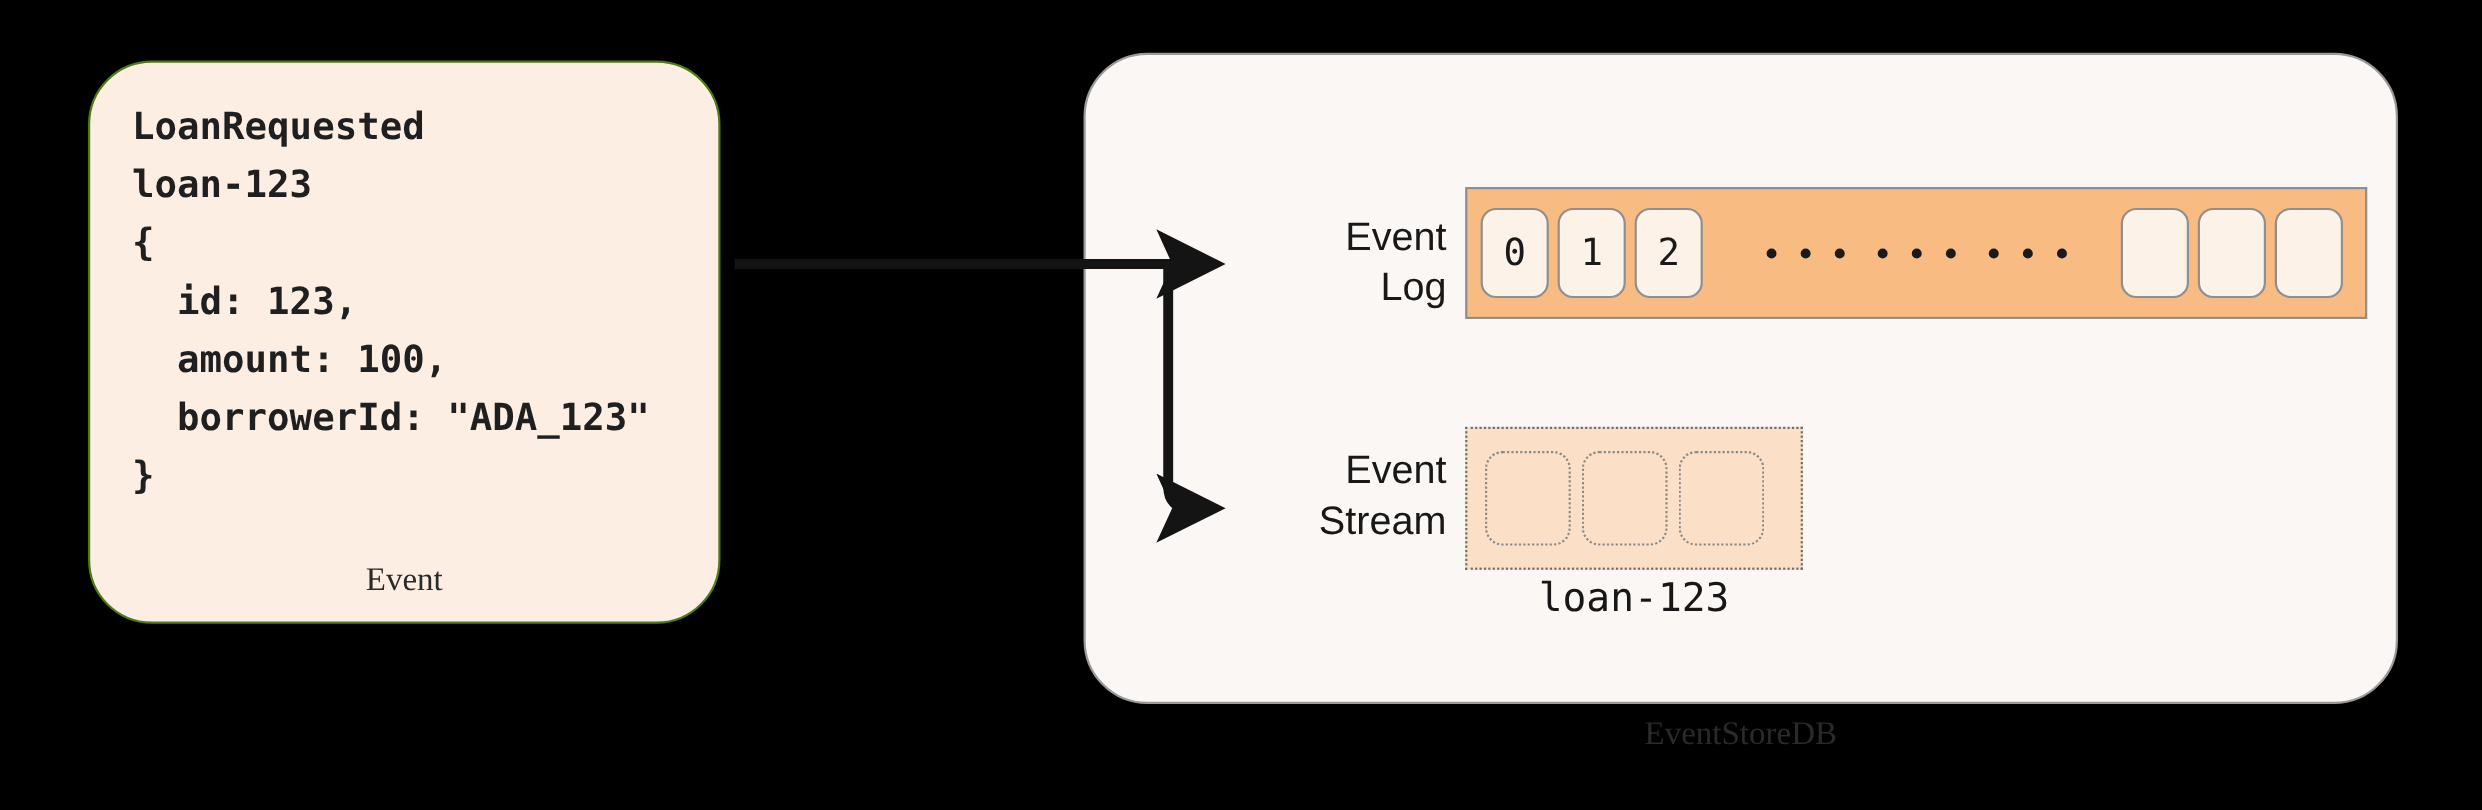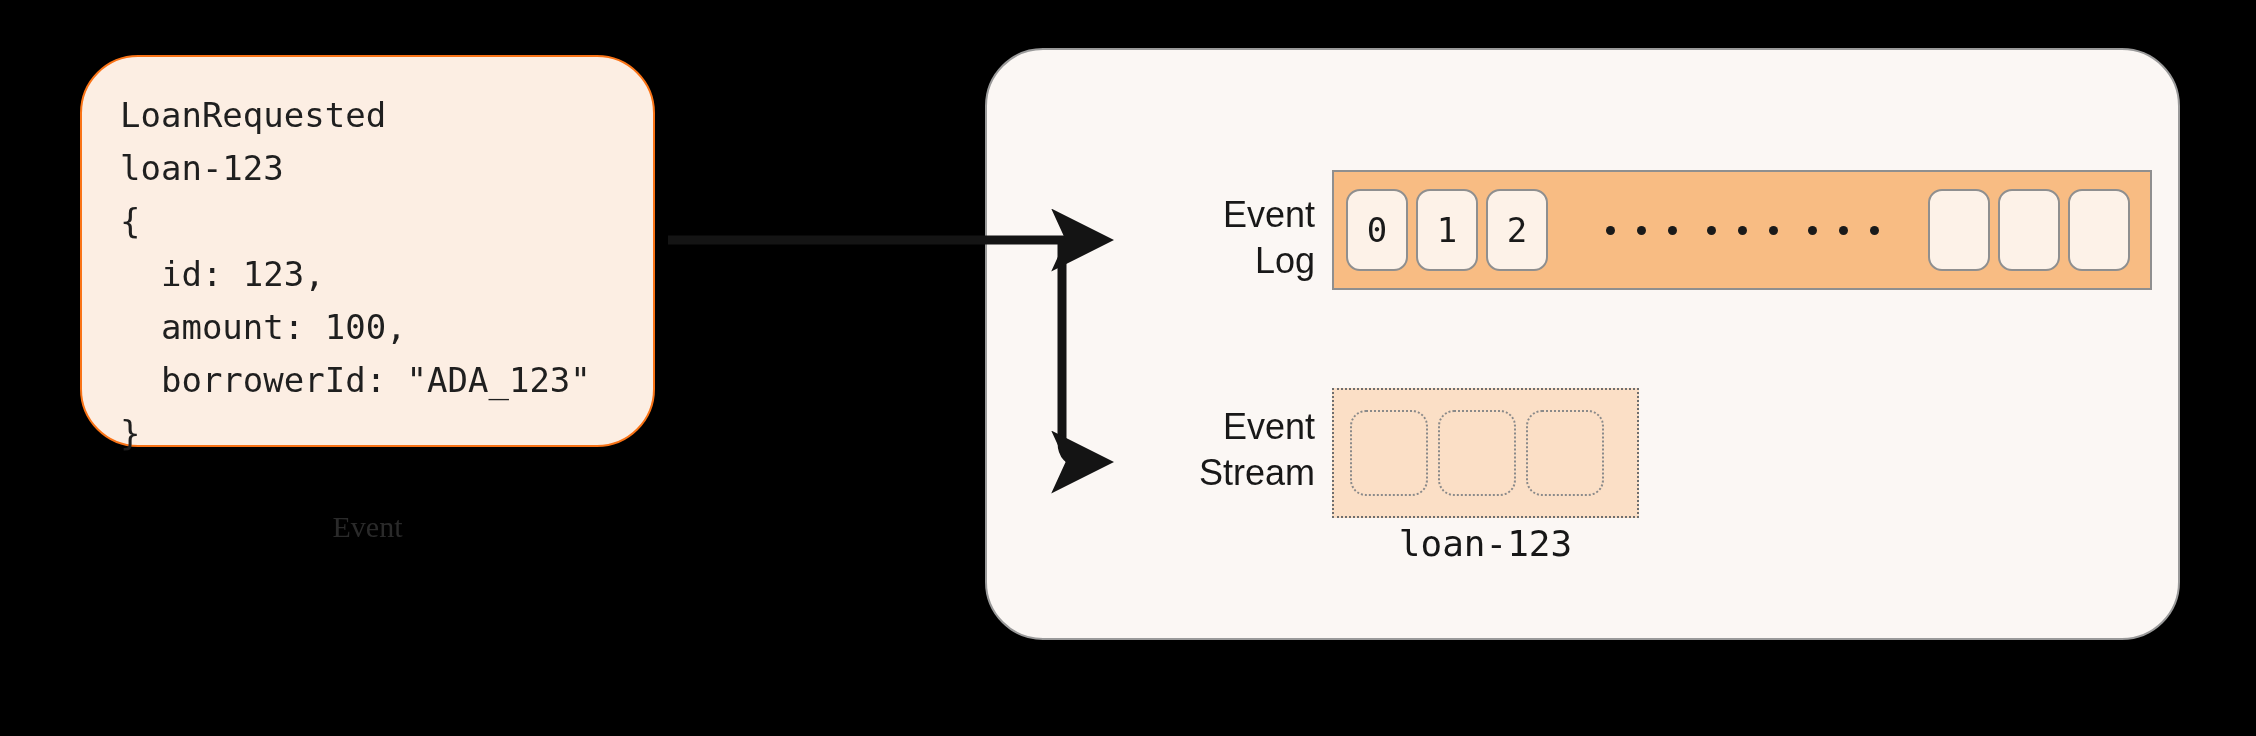--- a/index.html
+++ b/index.html
@@ -16,25 +16,26 @@
     overflow: hidden;
     font-family: "Liberation Sans", sans-serif;
   }
 
   
   #event-card {
     position: absolute;
     left: 80px;
     top: 55px;
     width: 575px;
-    height: 392px;
+    height: 512px;
     background: #FCEEE3;
-    border: 2px solid #f97316;
+    border: 2px solid #4d7c0f;
     border-radius: 58px;
     box-sizing: border-box;
+    font-weight: bold;
   }
   #event-code {
     position: absolute;
     left: 38px;
     top: 32px;
     right: 18px;
     font-family: "DejaVu Sans Mono", "Liberation Mono", monospace;
     font-size: 34px;
     line-height: 53px;
     color: #1F1F1F;
@@ -239,20 +240,21 @@
 Stream</div>
 
   <div id="event-stream-group">
     <div class="stream-cell"></div>
     <div class="stream-cell"></div>
     <div class="stream-cell"></div>
   </div>
 
   <div id="stream-caption">loan-123</div>
 
+  <div id="store-caption">EventStoreDB</div>
 
   <svg id="arrow-layer" viewBox="0 0 2256 736">
     <defs>
       <marker id="arrowhead" markerWidth="7" markerHeight="7" refX="5.2" refY="3.5" orient="auto" markerUnits="strokeWidth">
         <path d="M0,0 L7,3.5 L0,7 L1.6,3.5 Z" fill="#141414"></path>
       </marker>
     </defs>
 
     <path d="M 668,240 L 1098,240" fill="none" stroke="#141414" stroke-width="9" marker-end="url(#arrowhead)"></path>
 

